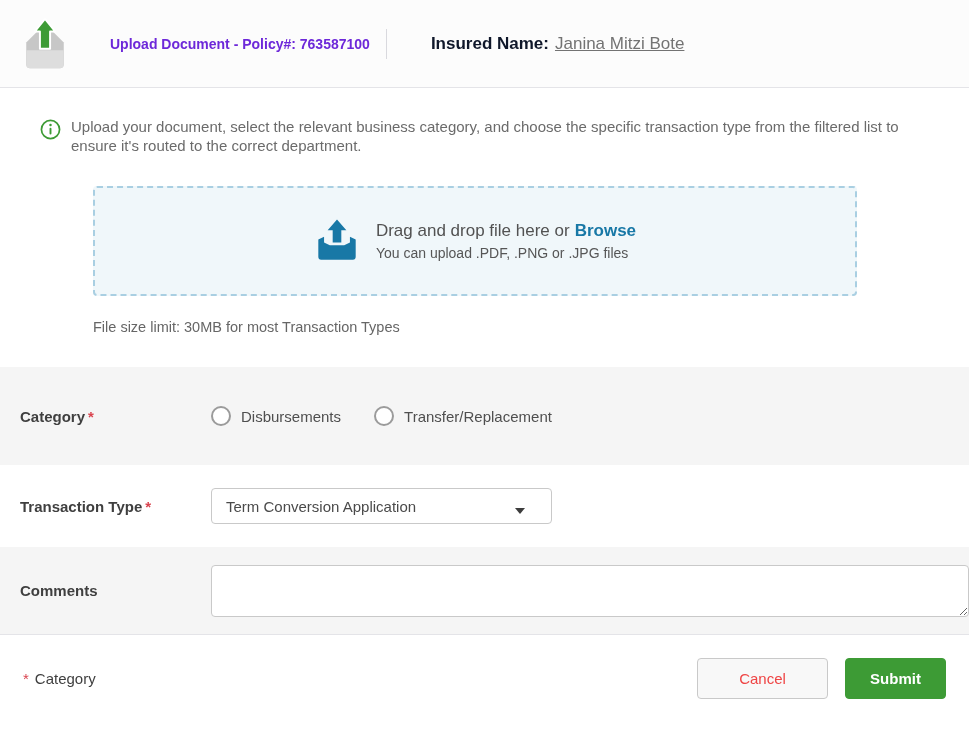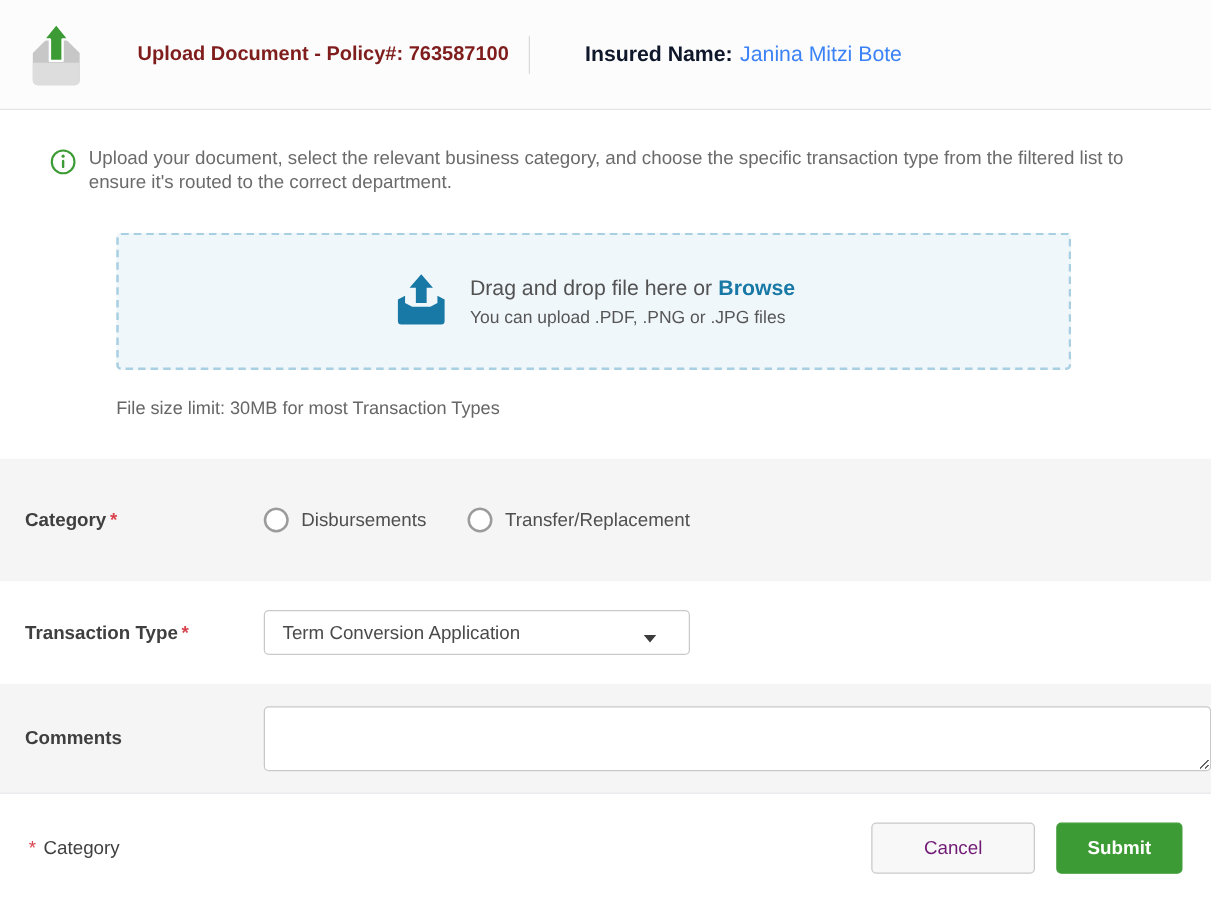--- a/index.html
+++ b/index.html
@@ -7,24 +7,24 @@
   body { font-family:"Liberation Sans","DejaVu Sans",sans-serif; color:#4a4a4a; }
   .page { position:relative; width:969px; height:734px; background:#fff; overflow:hidden; }
 
   
   .header {
     height:88px; display:flex; align-items:center;
     background:#fcfcfc; border-bottom:1px solid #e4e4e8;
     padding-left:20px;
   }
   .header-icon { width:50px; height:58px; flex:0 0 auto; }
-  .header-title { margin-left:40px; font-size:16px; font-weight:bold; color:#7f1d1d; }
+  .header-title { margin-left:40px; font-size:14px; font-weight:bold; color:#6d28d9; }
   .header-divider { width:1px; height:30px; background:#d9d9de; margin:0 16px; }
   .insured-label { font-size:17px; font-weight:bold; color:#0f172a;padding-left:28px; }
-  .insured-value { font-size:17px; color:#3b82f6; margin-left:6px; }
+  .insured-value { font-size:17px; color:#737373; margin-left:6px;text-decoration:underline; }
 
   
   .info-row { display:flex; padding:29px 40px 0 40px; }
   .info-icon { width:21px; height:21px; flex:0 0 auto; margin-top:2px; }
   .info-text { margin-left:10px; font-size:15px; line-height:19px; color:#6b6b6b; max-width:865px; }
 
   
   .dropzone {
     margin:31px 0 0 93px; width:764px; height:110px;
     border:2px dashed #a9cfe2; border-radius:4px; background:#f0f7fa;
@@ -80,21 +80,21 @@
   .footer {
     height:87px; border-top:1px solid #e4e4e8; background:#fff;
     display:flex; align-items:center; padding:0 23px;
   }
   .required-note { font-size:15px; color:#3f3f3f; }
   .required-note .req { margin:0 6px 0 0; font-size:15px; }
   .footer-buttons { margin-left:auto; display:flex; align-items:center; }
   .btn { height:41px; border-radius:4px; font-size:15px; cursor:pointer;
          font-family:"Liberation Sans","DejaVu Sans",sans-serif;
          display:flex; align-items:center; justify-content:center; }
-  .btn-cancel { width:131px; background:#f8f8f8; border:1px solid #c9c9c9; color:#701a75; }
+  .btn-cancel { width:131px; background:#f8f8f8; border:1px solid #c9c9c9; color:#ef4444; }
   .btn-submit { width:101px; background:#3d9b35; border:1px solid #3d9b35; color:#fff; font-weight:bold; margin-left:17px; }
 </style>
 </head>
 <body>
 
 <div class="page">
 
   <div class="header">
     <svg class="header-icon" viewBox="0 0 64 72">
       <path d="M8 34 L24 18 H40 L56 34 V62 a5 5 0 0 1 -5 5 H13 a5 5 0 0 1 -5 -5 Z" fill="#c7c7c7"></path>

